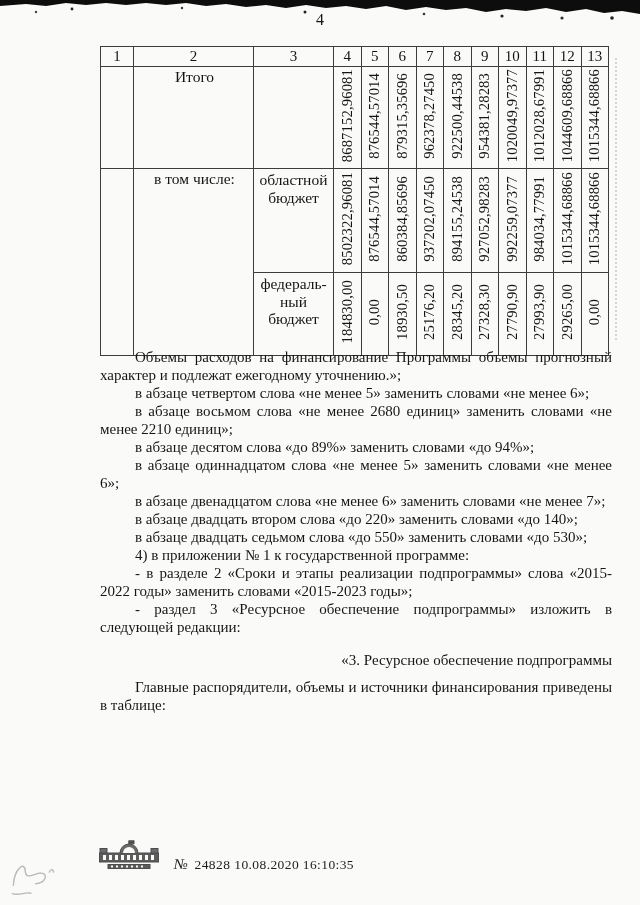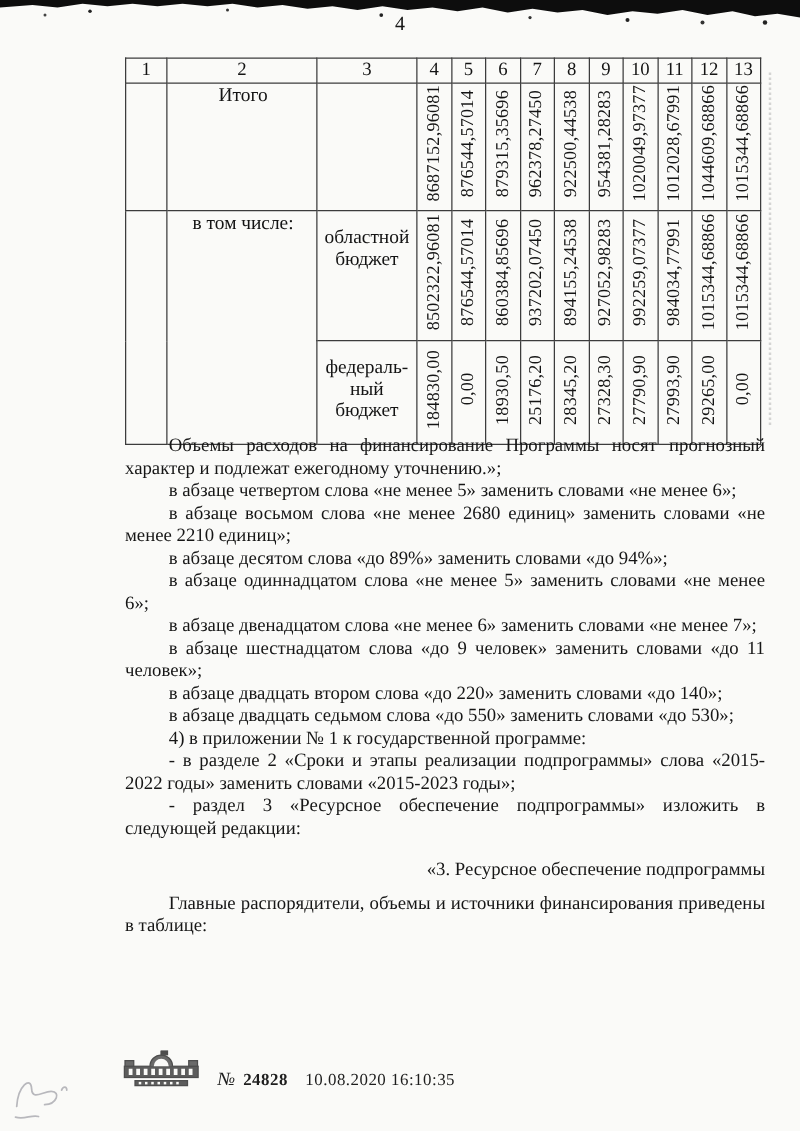--- a/index.html
+++ b/index.html
@@ -28,21 +28,21 @@
     position:absolute;left:100px;top:46px;
     border-collapse:collapse;table-layout:fixed;
     color:#141414;
   }
   .budget-table td{border:1px solid #3c3c3c;padding:0;overflow:hidden;}
   .hdr td{height:19px;text-align:center;vertical-align:middle;font-size:15px;}
   .r-total{height:102px;}
   .r-regional{height:104px;}
   .r-federal{height:83px;margin-left:40px;}
   td.lab{vertical-align:top;text-align:center;font-size:15.5px;padding:1px 2px 0 4px;}
-  td.lab-center{vertical-align:top;text-align:center;font-size:15.5px;line-height:1.13;padding:12px 2px 0 2px;}
+  td.lab-center{vertical-align:top;text-align:center;font-size:15.5px;line-height:1.13;padding:2px 2px 0 2px;}
   td.num{vertical-align:middle;text-align:center;}
   td.num span{
     display:inline-block;
     writing-mode:vertical-rl;
     transform:rotate(180deg);
     font-size:14.5px;
     letter-spacing:.2px;
     white-space:nowrap;
   }
   
@@ -54,21 +54,21 @@
   .body-text p.section-heading{
     text-align:right;text-indent:0;margin:15px 0 9px 0;
   }
   
   .stamp{position:absolute;left:98px;top:840px;}
   .reg-line{
     position:absolute;left:174px;top:856px;
     font-size:13.5px;letter-spacing:.4px;color:#1d1d1d;white-space:nowrap;
   }
   .reg-line .nsign{font-style:italic;font-size:15px;margin-right:6px;}
-  .reg-line .regnum{margin-right:14px;font-weight:bold;}
+  .reg-line .regnum{margin-right:4px;}
   .handwritten{position:absolute;left:2px;top:846px;opacity:.6;}
 </style>
 </head>
 <body>
 
 <div class="page">
 
   <div class="scan-band">
     <svg width="640" height="26" viewBox="0 0 640 26" xmlns="http://www.w3.org/2000/svg">
       <polygon fill="#0d0d0d" points="0,0 640,0 640,14 622,11 604,13 586,9 566,12 546,8 526,11 506,9 486,12 466,8 446,10 426,7 406,10 386,6 366,9 346,6 326,8 306,5 286,8 266,5 246,7 226,4 206,6 186,3 166,5 146,3 126,5 106,3 86,5 66,3 46,6 26,4 0,6"></polygon>
@@ -159,27 +159,26 @@
       <td class="num"><span>27993,90</span></td>
       <td class="num"><span>29265,00</span></td>
       <td class="num"><span>0,00</span></td>
     </tr>
   </tbody>
     </table>
 
   <div class="edge-artifact"></div>
 
   <div class="body-text">
-    <p>Объемы расходов на финансирование Программы носят прогнозный характер и подлежат ежегодному уточнению.»;</p>
+    <p>Объемы расходов на финансирование Программы объемы прогнозный характер и подлежат ежегодному уточнению.»;</p>
     <p>в абзаце четвертом слова «не менее 5» заменить словами «не менее 6»;</p>
     <p>в абзаце восьмом слова «не менее 2680 единиц» заменить словами «не менее 2210 единиц»;</p>
     <p>в абзаце десятом слова «до 89%» заменить словами «до 94%»;</p>
     <p>в абзаце одиннадцатом слова «не менее 5» заменить словами «не менее 6»;</p>
     <p>в абзаце двенадцатом слова «не менее 6» заменить словами «не менее 7»;</p>
-    <p>в абзаце шестнадцатом слова «до 9 человек» заменить словами «до 11 человек»;</p>
     <p>в абзаце двадцать втором слова «до 220» заменить словами «до 140»;</p>
     <p>в абзаце двадцать седьмом слова «до 550» заменить словами «до 530»;</p>
     <p>4) в приложении № 1 к государственной программе:</p>
     <p>- в разделе 2 «Сроки и этапы реализации подпрограммы» слова «2015-2022 годы» заменить словами «2015-2023 годы»;</p>
     <p>- раздел 3 «Ресурсное обеспечение подпрограммы» изложить в следующей редакции:</p>
     <p class="section-heading">«3. Ресурсное обеспечение подпрограммы</p>
     <p>Главные распорядители, объемы и источники финансирования приведены в таблице:</p>
   </div>
 
   <div class="stamp">

